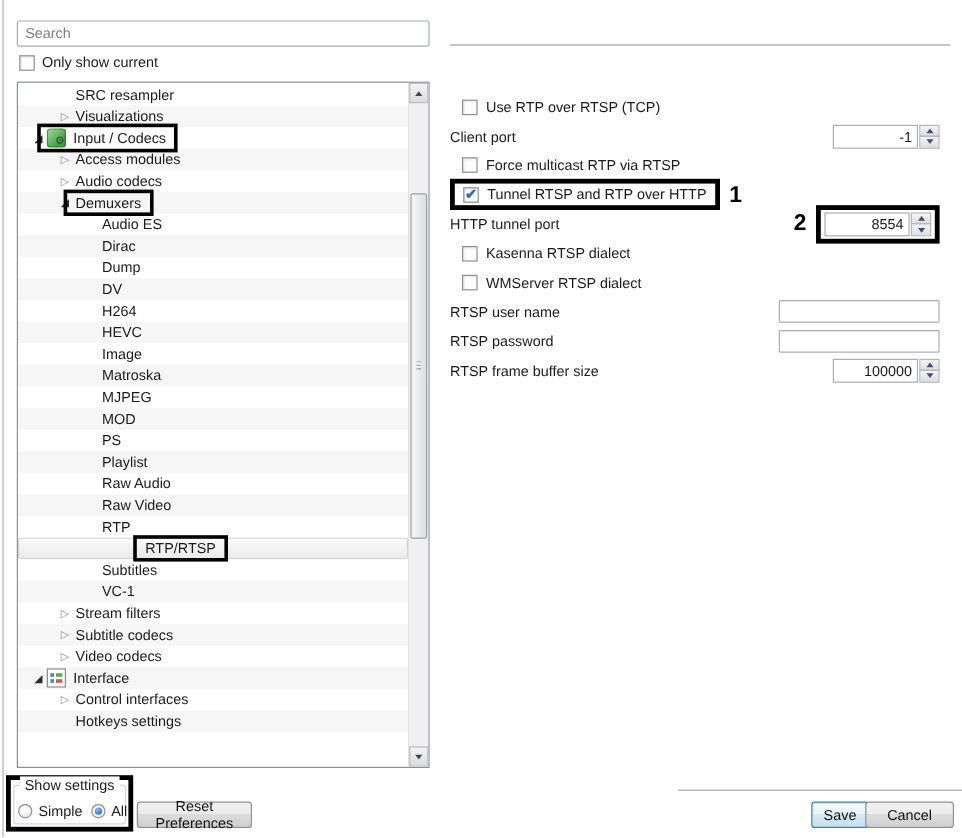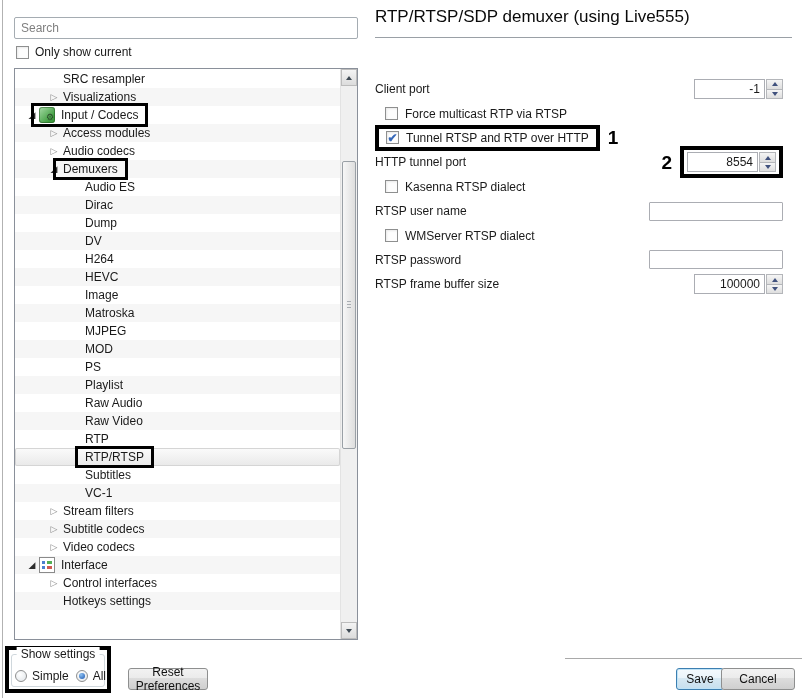--- a/index.html
+++ b/index.html
@@ -24,21 +24,21 @@
          background:radial-gradient(circle at 35% 30%,#8cc0f0,#1b55b0);}
   .radiowrap{display:inline-flex;align-items:center;gap:5px;}
 
   
   #tree{position:absolute;left:14px;top:68px;width:344px;height:572px;box-sizing:border-box;
         border:1px solid #8a909a;background:#fff;overflow:hidden;}
   #tree-rows{position:absolute;left:0;top:0;right:17px;padding-top:1px;}
   .tree-row{height:18px;display:flex;align-items:center;white-space:nowrap;}
   .tree-row:nth-child(even){background:#f6f6f6;}
   .tree-row.selected{background:linear-gradient(#fbfbfb,#e9e9e9);
-        box-shadow:inset 0 0 0 1px #d5d5d5;border-radius:2px;}
+        box-shadow:inset 0 0 0 1px #d5d5d5;border-radius:2px;padding-left:36px;}
   .spacer{flex:none;}
   .arrow{flex:none;width:14px;text-align:center;font-size:9px;line-height:1;color:#8a8a8a;}
   .arrow.expanded{color:#2e2e2e;font-size:9px;}
   .tlabel{padding:0 2px;}
   .tree-icon{width:16px;height:16px;flex:none;margin-right:4px;position:relative;box-sizing:border-box;}
   .icon-input-codecs{background:linear-gradient(135deg,#a9dca9,#3f9d3f 75%);border-radius:3px;
         box-shadow:inset 0 0 0 1px rgba(35,85,35,.55);color:#2c4a2c;font-size:9px;line-height:1;
         display:inline-flex;align-items:flex-end;justify-content:flex-end;padding:0 1px 1px 0;}
   .icon-interface{background:#fff;border:1px solid #8a8a8a;}
   .icon-interface::before{content:"";position:absolute;left:2px;right:2px;top:3px;height:3px;
@@ -93,21 +93,21 @@
   
   .ss-box{position:absolute;left:5px;top:646px;width:106px;height:47px;box-sizing:border-box;border:4px solid #000;}
   .groupbox{position:absolute;left:2px;top:4px;right:2px;bottom:2px;border:1px solid #d0d8dd;border-radius:3px;}
   .legend{position:absolute;top:-8px;left:50%;transform:translateX(-50%);background:#fff;
         padding:0 4px;white-space:nowrap;}
   #radio-row{position:absolute;left:3px;right:0;bottom:3px;display:flex;align-items:center;gap:7px;}
   .btn{position:absolute;height:22px;box-sizing:border-box;border:1px solid #8e8f8f;border-radius:3px;
         background:linear-gradient(#f2f2f2 0%,#ebebeb 45%,#dddddd 46%,#cfcfcf 100%);
         font:12px "Liberation Sans",sans-serif;color:#111;display:flex;align-items:center;justify-content:center;
         padding:0;cursor:default;}
-  #btn-reset{left:128px;top:668px;width:80px;}
+  #btn-reset{left:114px;top:668px;width:96px;}
   #btn-save{left:676px;top:668px;width:48px;border-color:#3c7fb1;
         box-shadow:inset 0 0 0 1px #bfe3f7;
         background:linear-gradient(#f4fafd 0%,#eaf4fa 45%,#d7e9f3 46%,#c6dfee 100%);}
   #btn-cancel{left:721px;top:668px;width:74px;}
   .bline{position:absolute;left:565px;top:658px;width:237px;height:1px;background:#a9a9a9;}
 </style>
 </head>
 <body>
 
 <div id="app">
@@ -285,23 +285,28 @@
       <span class="sbtn up">
           <i class="tri up"></i>
         </span>
       <span class="sthumb"></span>
       <span class="sbtn down">
           <i class="tri down"></i>
         </span>
     </div>
   </div>
 
-  <div class="panel-title">RTP/RTSP/SDP demuxer (using Live555)</div>
   <div class="title-line"></div>
   <div id="form-rows">
+      <div class="form-row">
+        <span class="cbwrap">
+          <span class="cb"></span>
+          <span class="cblabel">Use RTP over RTSP (TCP)</span>
+        </span>
+      </div>
       <div class="form-row">
         <span class="flabel">Client port</span>
         <span class="flexfill"></span>
         <span class="spin">
           <span class="field">-1</span>
           <span class="btns">
             <span class="sb">
               <i class="tri up"></i>
             </span>
             <span class="sb">
@@ -341,29 +346,29 @@
           </span>
         </span>
       </div>
       <div class="form-row">
         <span class="cbwrap">
           <span class="cb"></span>
           <span class="cblabel">Kasenna RTSP dialect</span>
         </span>
       </div>
       <div class="form-row">
+        <span class="cbwrap">
+          <span class="cb"></span>
+          <span class="cblabel">WMServer RTSP dialect</span>
+        </span>
+      </div>
+      <div class="form-row">
         <span class="flabel">RTSP user name</span>
         <span class="flexfill"></span>
         <input class="text-field" type="text" style="">
-      </div>
-      <div class="form-row">
-        <span class="cbwrap">
-          <span class="cb"></span>
-          <span class="cblabel">WMServer RTSP dialect</span>
-        </span>
       </div>
       <div class="form-row">
         <span class="flabel">RTSP password</span>
         <span class="flexfill"></span>
         <input class="text-field" type="password" style="">
       </div>
       <div class="form-row">
         <span class="flabel">RTSP frame buffer size</span>
         <span class="flexfill"></span>
         <span class="spin">

